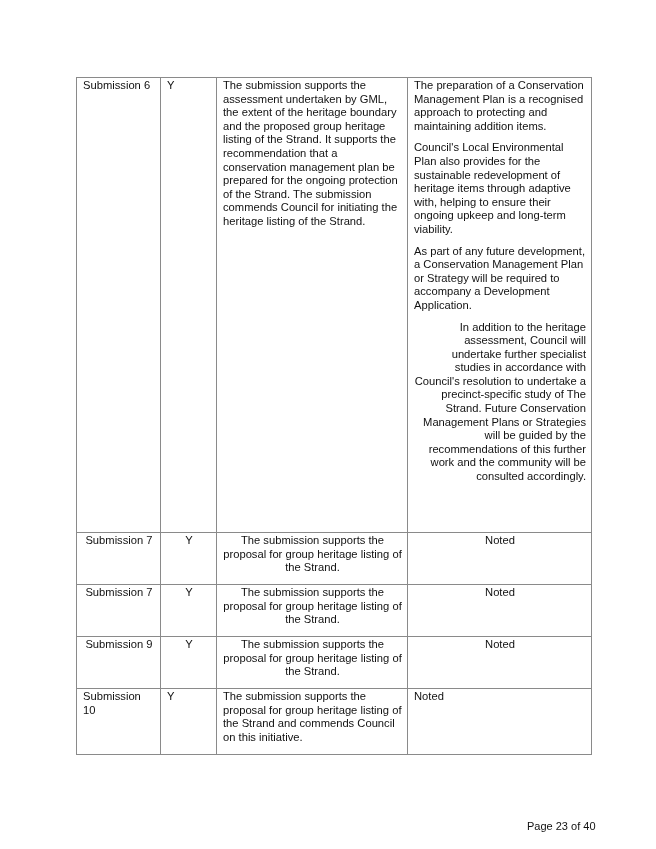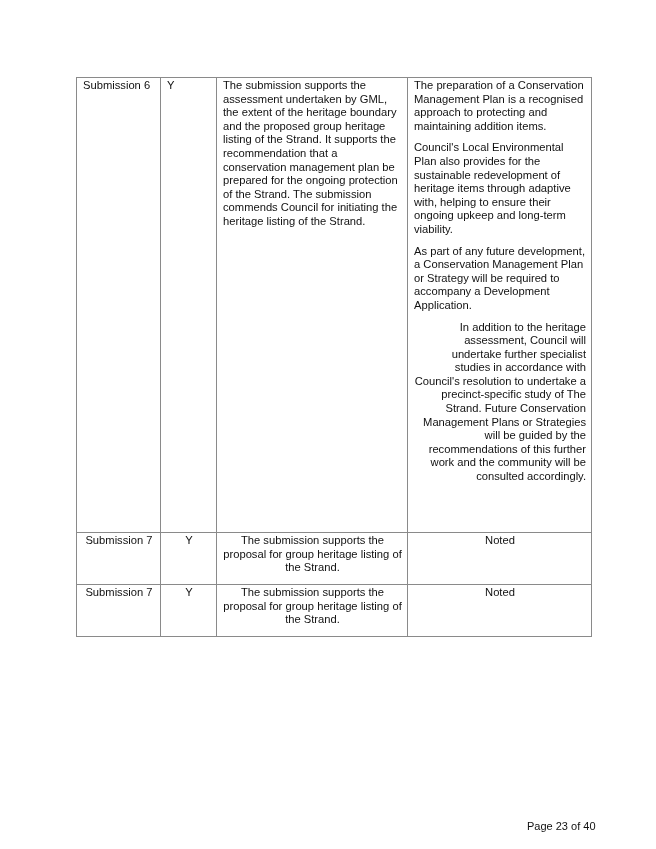--- a/index.html
+++ b/index.html
@@ -43,16 +43,28 @@
       <td>Y</td>
       <td>The submission supports the proposal for group heritage listing of the Strand.</td>
       <td>Noted</td>
     </tr>
     <tr class="r8">
       <td>Submission 7</td>
       <td>Y</td>
       <td>The submission supports the proposal for group heritage listing of the Strand.</td>
       <td>Noted</td>
     </tr>
+    <tr class="r9">
+      <td>Submission 9</td>
+      <td>Y</td>
+      <td>The submission supports the proposal for group heritage listing of the Strand.</td>
+      <td>Noted</td>
+    </tr>
+    <tr class="r10">
+      <td>Submission 10</td>
+      <td>Y</td>
+      <td>The submission supports the proposal for group heritage listing of the Strand and commends Council on this initiative.</td>
+      <td>Noted</td>
+    </tr>
   </tbody>
 </table>
 
 <div class="footer">Page 23 of 40</div>
 
 </body></html>

